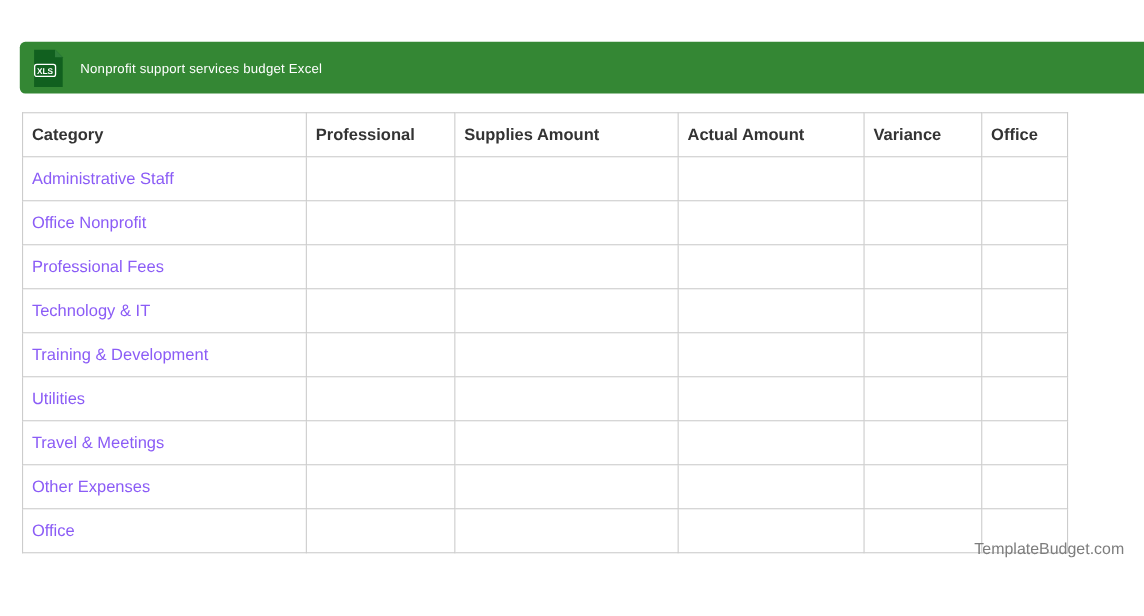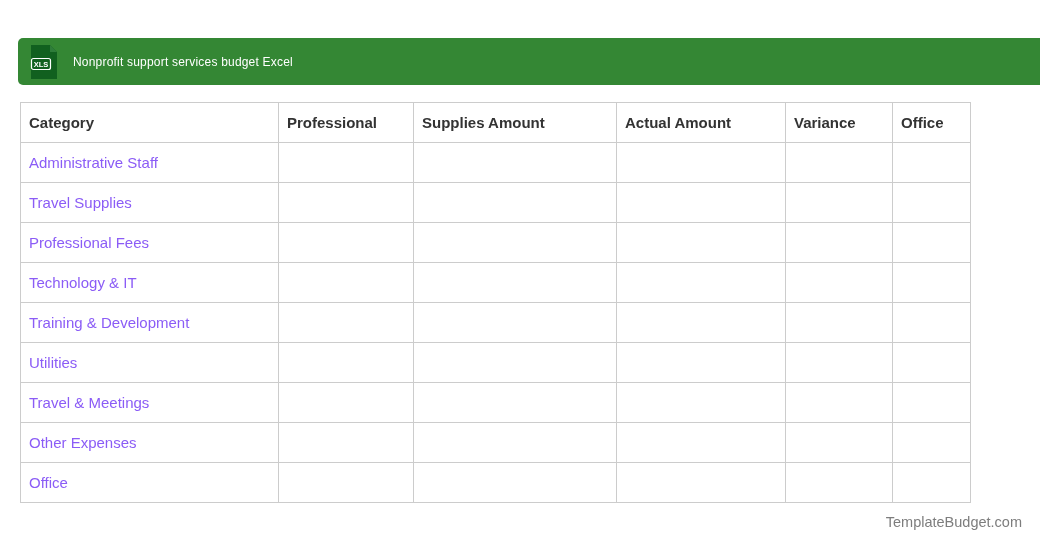--- a/index.html
+++ b/index.html
@@ -52,21 +52,21 @@
   }
   .budget-table th {
     font-weight: bold;
     color: #333333;
   }
   .budget-table td {
     color: #8b5cf6;
   }
   .footer-watermark {
     position: absolute;
-    right: 18px; top: 514px;
+    right: 18px; top: 492px;
     color: #7d7d7d;
     font-size: 14.5px;
   }
 </style>
 </head>
 <body>
 
 <div class="title-bar">
   <span class="file-icon">
     <svg width="28" height="34" viewBox="0 0 28 34">
@@ -101,21 +101,21 @@
   <tbody>
     <tr>
       <td>Administrative Staff</td>
       <td></td>
       <td></td>
       <td></td>
       <td></td>
       <td></td>
     </tr>
     <tr>
-      <td>Travel Supplies</td>
+      <td>Office Nonprofit</td>
       <td></td>
       <td></td>
       <td></td>
       <td></td>
       <td></td>
     </tr>
     <tr>
       <td>Professional Fees</td>
       <td></td>
       <td></td>

